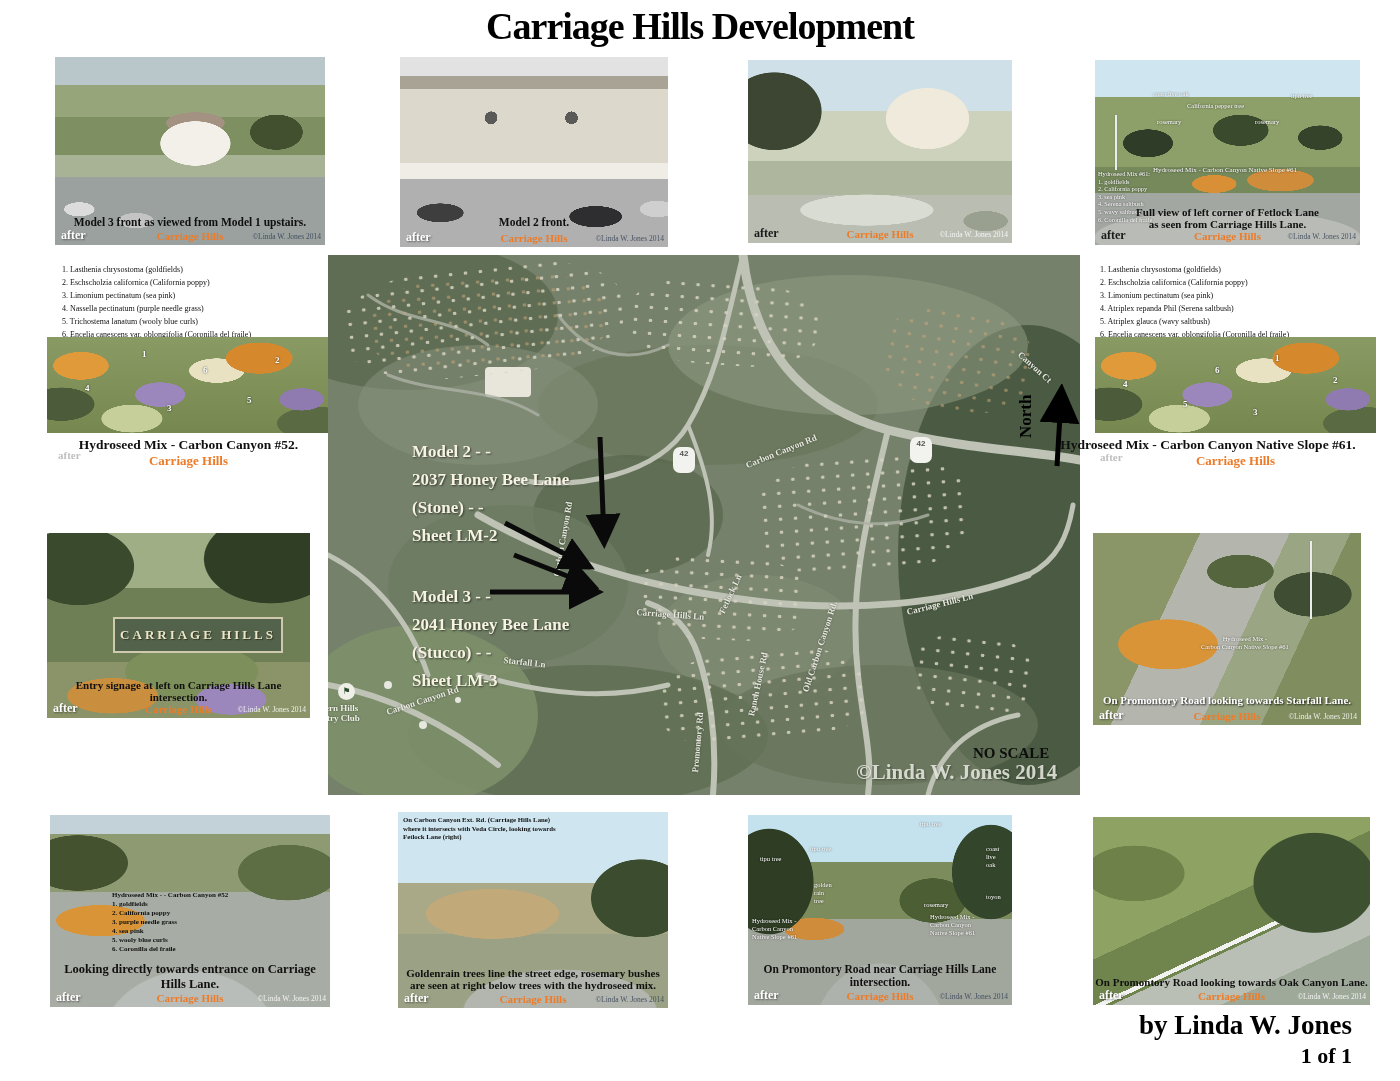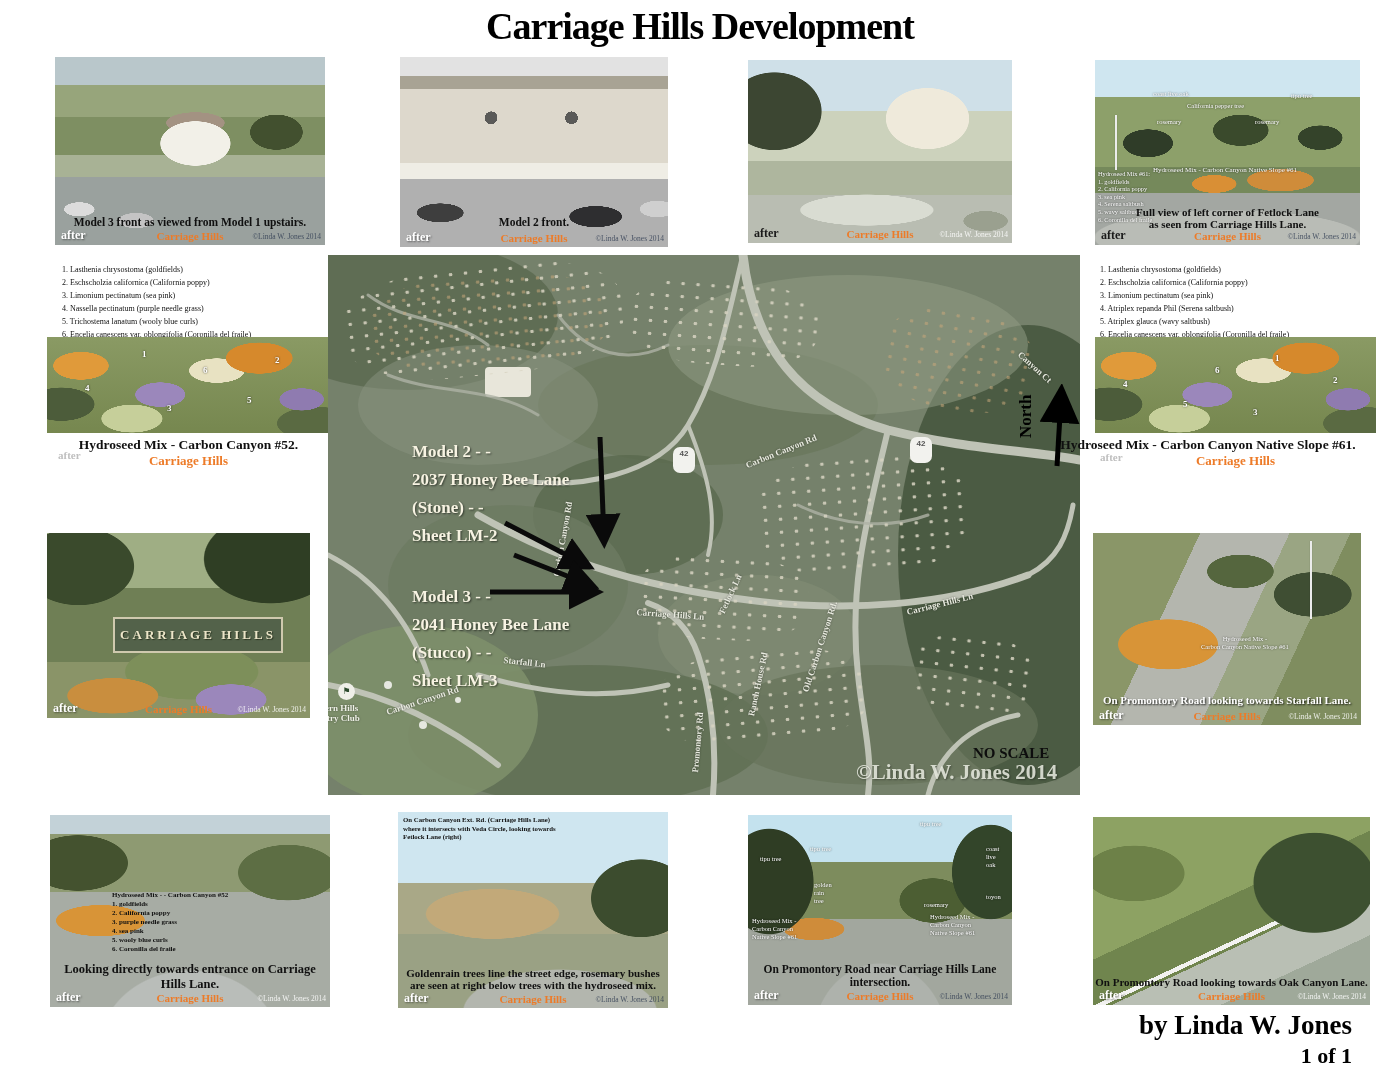--- a/index.html
+++ b/index.html
@@ -199,20 +199,21 @@
     <span class="digit" style="left:38px;top:46px;">4</span>
     <span class="digit" style="left:200px;top:58px;">5</span>
     <span class="digit" style="left:156px;top:28px;">6</span>
   </div>
   <div class="hydro-cap1" style="left:47px;top:437px;width:283px;">Hydroseed Mix - Carbon Canyon #52.</div>
   <div class="hydro-cap2" style="left:47px;top:453px;width:283px;">Carriage Hills</div>
   <span class="abs" style="left:58px;top:449px;font-size:11px;font-weight:bold;color:#bfbfbf;">after</span>
 
   <div class="photo p-entry" style="left:47px;top:533px;width:263px;height:185px;">
     <div class="sign">CARRIAGE HILLS</div>
+    <div class="cap" style="bottom:14px;font-size:11px;">Entry signage at left on Carriage Hills Lane intersection.</div>
     <span class="after">after</span>
     <span class="brand">Carriage Hills</span>
     <span class="credit light">©Linda W. Jones 2014</span>
   </div>
 
   <div id="map">
     <svg class="base" width="752" height="540" viewBox="0 0 752 540">
       <rect width="752" height="540" fill="#75816b"></rect>
       <ellipse cx="80" cy="60" rx="150" ry="75" fill="#5a684f" opacity=".8"></ellipse>
       <ellipse cx="700" cy="300" rx="130" ry="230" fill="#47573f" opacity=".9"></ellipse>

